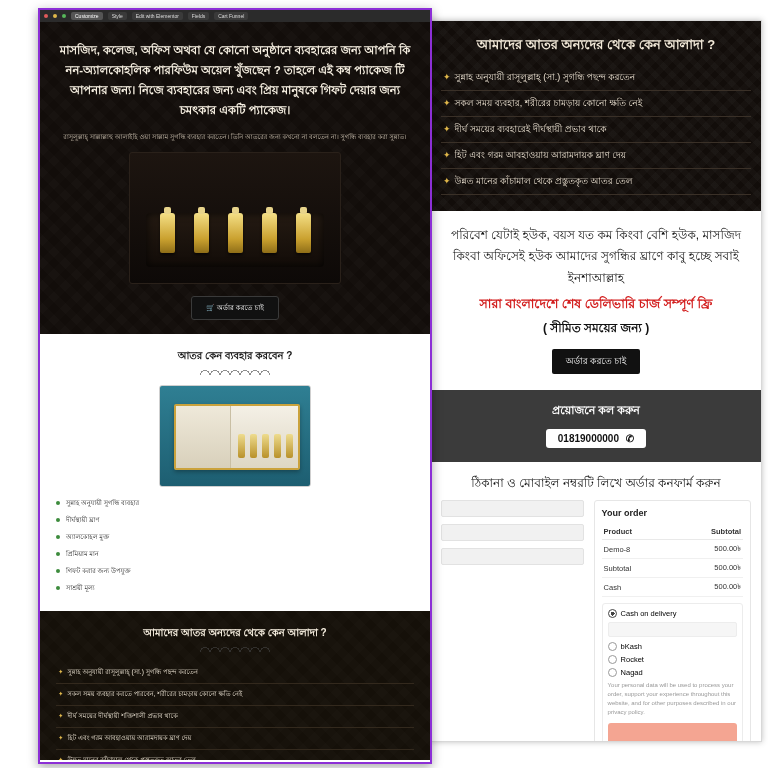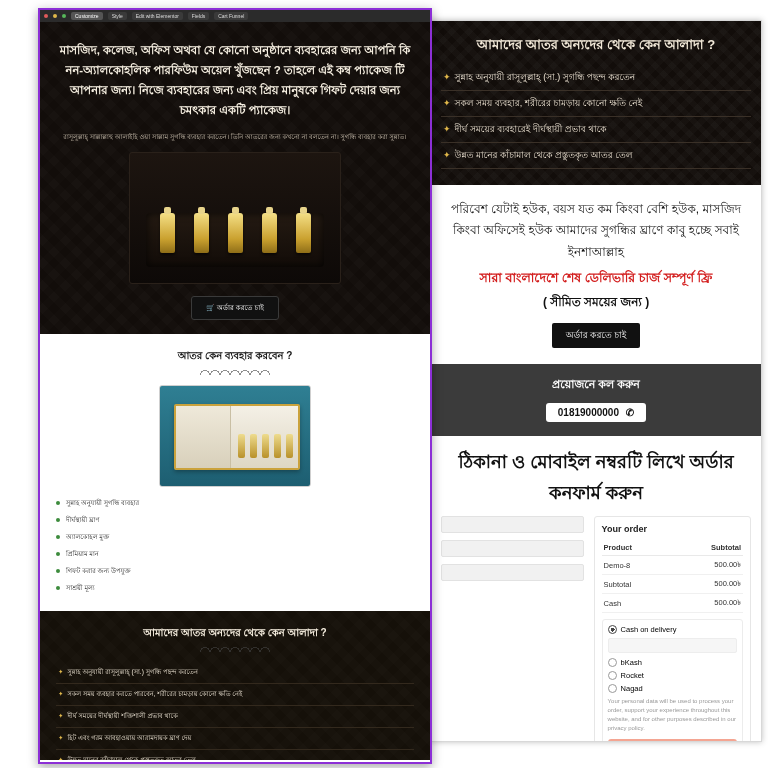--- a/index.html
+++ b/index.html
@@ -54,21 +54,21 @@
   }
   .bw-callstrip{
     background:#3b3b3b;color:#fff;text-align:center;padding:12px 8px 14px 8px;
   }
   .bw-callstrip .ct{font-size:11px;font-weight:bold;}
   .bw-callstrip .cn{
     display:inline-block;margin-top:8px;background:#fff;color:#111;border-radius:3px;
     padding:4px 12px;font-size:10px;font-weight:bold;
   }
   .bw-orderhead{
-    background:#ffffff;color:#111;text-align:center;font-size:18px;font-weight:bold;
+    background:#ffffff;color:#111;text-align:center;font-size:12px;font-weight:normal;
     padding:12px 6px 6px 6px;
   }
   .bw-formwrap{background:#fff;padding:0 10px 10px 10px;display:flex;gap:10px;}
   .bw-formleft{flex:0 0 46%;}
   .bw-fld{
     height:15px;background:#f1f1f1;border:1px solid #e2e2e2;border-radius:2px;margin-bottom:7px;
   }
   .bw-formright{flex:1;border:1px solid #e6e6e6;border-radius:3px;padding:7px;}
   .bw-yo{font-size:9px;font-weight:bold;margin-bottom:6px;color:#222;}
   .bw-table{width:100%;border-collapse:collapse;font-size:7.5px;color:#333;}
@@ -205,20 +205,21 @@
 <body>
 
 <div id="back-window" class="abs">
 
   <div class="bw-hero">
     <div class="bw-title">আমাদের আতর অন্যদের থেকে কেন আলাদা ?</div>
     <ul class="bw-list">
       <li><span class="mark">✦</span><span>সুন্নাহ অনুযায়ী রাসূলুল্লাহ্‌ (সা.) সুগন্ধি পছন্দ করতেন</span></li>
       <li><span class="mark">✦</span><span>সকল সময় ব্যবহার, শরীরের চামড়ায় কোনো ক্ষতি নেই</span></li>
       <li><span class="mark">✦</span><span>দীর্ঘ সময়ের ব্যবহারেই দীর্ঘস্থায়ী প্রভাব থাকে</span></li>
+      <li><span class="mark">✦</span><span>হিট এবং গরম আবহাওয়ায় আরামদায়ক ঘ্রাণ দেয়</span></li>
       <li><span class="mark">✦</span><span>উন্নত মানের কাঁচামাল থেকে প্রস্তুতকৃত আতর তেল</span></li>
     </ul>
   </div>
 
   <div class="bw-white">
     <div class="l1">পরিবেশ যেটাই হউক, বয়স যত কম কিংবা বেশি হউক, মাসজিদ কিংবা অফিসেই হউক আমাদের সুগন্ধির ঘ্রাণে কাবু হচ্ছে সবাই ইনশাআল্লাহ</div>
     <div class="bw-red">সারা বাংলাদেশে শেষ ডেলিভারি চার্জ সম্পূর্ণ ফ্রি</div>
     <div class="bw-paren">( সীমিত সময়ের জন্য )</div>
     <button class="btn-dark">অর্ডার করতে চাই</button>
   </div>

